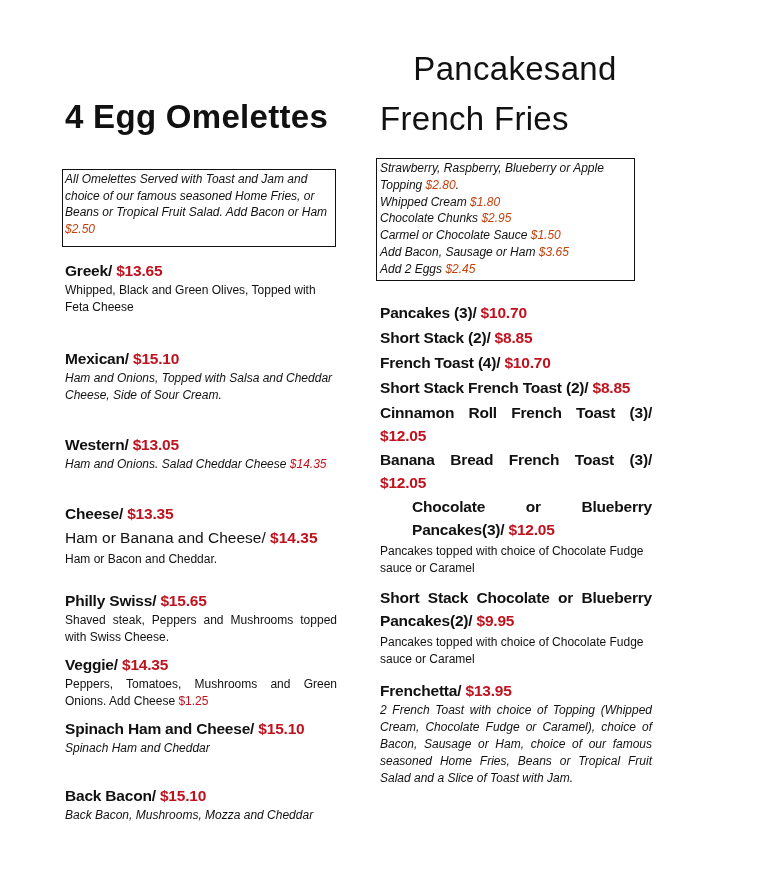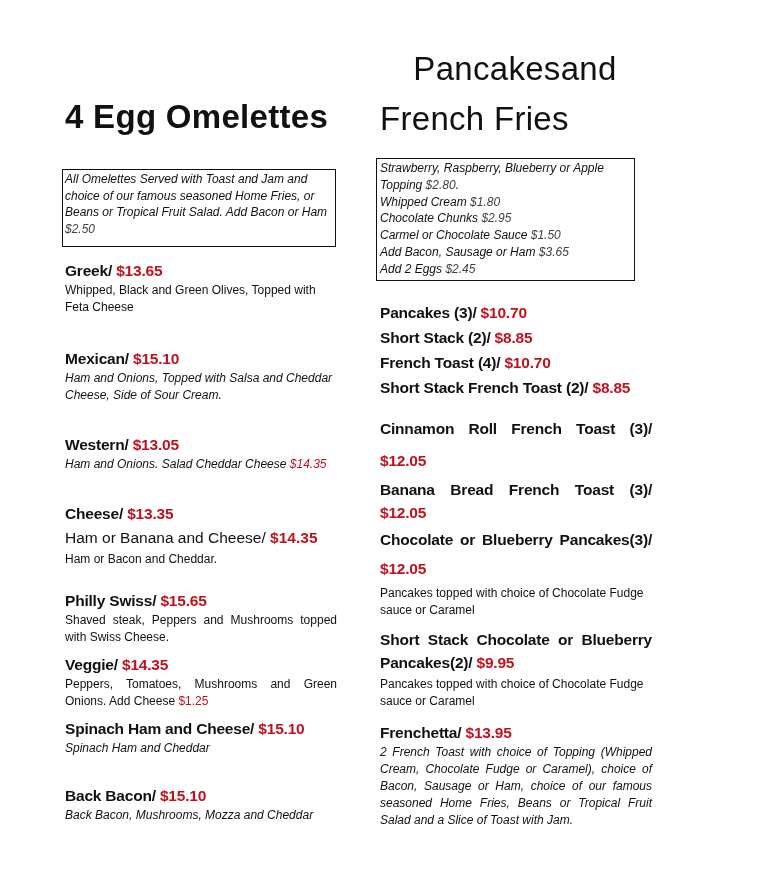--- a/index.html
+++ b/index.html
@@ -6,21 +6,21 @@
     body { width: 757px; height: 887px; position: relative; overflow: hidden;
       font-family: "Liberation Sans", "DejaVu Sans", sans-serif; color: #111; }
     .col { position: absolute; }
     #left { left: 65px; top: 92px; width: 272px; }
     #right { left: 380px; top: 44px; width: 272px; }
     .title { font-size: 33px; line-height: 50px; font-weight: normal; letter-spacing: 0.3px; color: #111; }
     #right .title { text-align: justify; text-align-last: left; }
     .title-line1 { display: flex; justify-content: center; width: 270px; }
     .box { border: 1px solid #111; font-style: italic; font-size: 12px; line-height: 16.5px; padding: 1px 2px 2px 2px; }
     .price { color: #c0121e; }
-    .box .price { color: #404040; }
+    .box .price { color: #c2410c; }
     .item-name { font-weight: bold; font-size: 15.5px; line-height: 22px; letter-spacing: -0.2px; }
     .item-desc { font-size: 12px; line-height: 17px; }
     .it { font-style: italic; }
     .justify { text-align: justify; }
     .sub-name { font-size: 15.5px; line-height: 22px; }
     .sub-name .price { font-weight: bold; }
   </style>
 </head>
 <body>
 
@@ -90,24 +90,24 @@
     <div><span>Carmel or Chocolate Sauce</span> <span class="price">$1.50</span></div>
     <div><span>Add Bacon, Sausage or Ham</span> <span class="price">$3.65</span></div>
     <div><span>Add 2 Eggs</span> <span class="price">$2.45</span></div>
   </div>
 
   <div style="margin-top:19px;">
     <div class="item-name" style="line-height:25px;"><span>Pancakes (3)/</span> <span class="price">$10.70</span></div>
     <div class="item-name" style="line-height:25px;"><span>Short Stack (2)/</span> <span class="price">$8.85</span></div>
     <div class="item-name" style="line-height:25px;"><span>French Toast (4)/</span> <span class="price">$10.70</span></div>
     <div class="item-name" style="line-height:25px;"><span>Short Stack French Toast (2)/</span> <span class="price">$8.85</span></div>
-    <div class="item-name justify" style="line-height:32px; margin-top:13px;"><span>Cinnamon Roll French Toast (3)/</span> <span class="price">$12.05</span></div>
+    <div class="item-name justify" style="line-height:23px; margin-top:1px;"><span>Cinnamon Roll French Toast (3)/</span> <span class="price">$12.05</span></div>
     <div class="item-name justify" style="line-height:23px; margin-top:1px;"><span>Banana Bread French Toast (3)/</span> <span class="price">$12.05</span></div>
     <div style="margin-top:1px;">
-      <div class="item-name justify" style="line-height:29px;"><span>Chocolate or Blueberry Pancakes(3)/</span> <span class="price">$12.05</span></div>
+      <div class="item-name justify" style="line-height:23px;margin-left:32px;"><span>Chocolate or Blueberry Pancakes(3)/</span> <span class="price">$12.05</span></div>
       <div class="item-desc" style="margin-top:2px;">Pancakes topped with choice of Chocolate Fudge sauce or Caramel</div>
     </div>
     <div style="margin-top:9px;">
       <div class="item-name justify" style="line-height:23px;"><span>Short Stack Chocolate or Blueberry Pancakes(2)/</span> <span class="price">$9.95</span></div>
       <div class="item-desc" style="margin-top:2px;">Pancakes topped with choice of Chocolate Fudge sauce or Caramel</div>
     </div>
     <div style="margin-top:11px;">
       <div class="item-name" style="line-height:23px;"><span>Frenchetta/</span> <span class="price">$13.95</span></div>
       <div class="item-desc it justify">2 French Toast with choice of Topping (Whipped Cream, Chocolate Fudge or Caramel), choice of Bacon, Sausage or Ham, choice of our famous seasoned Home Fries, Beans or Tropical Fruit Salad and a Slice of Toast with Jam.</div>
     </div>

